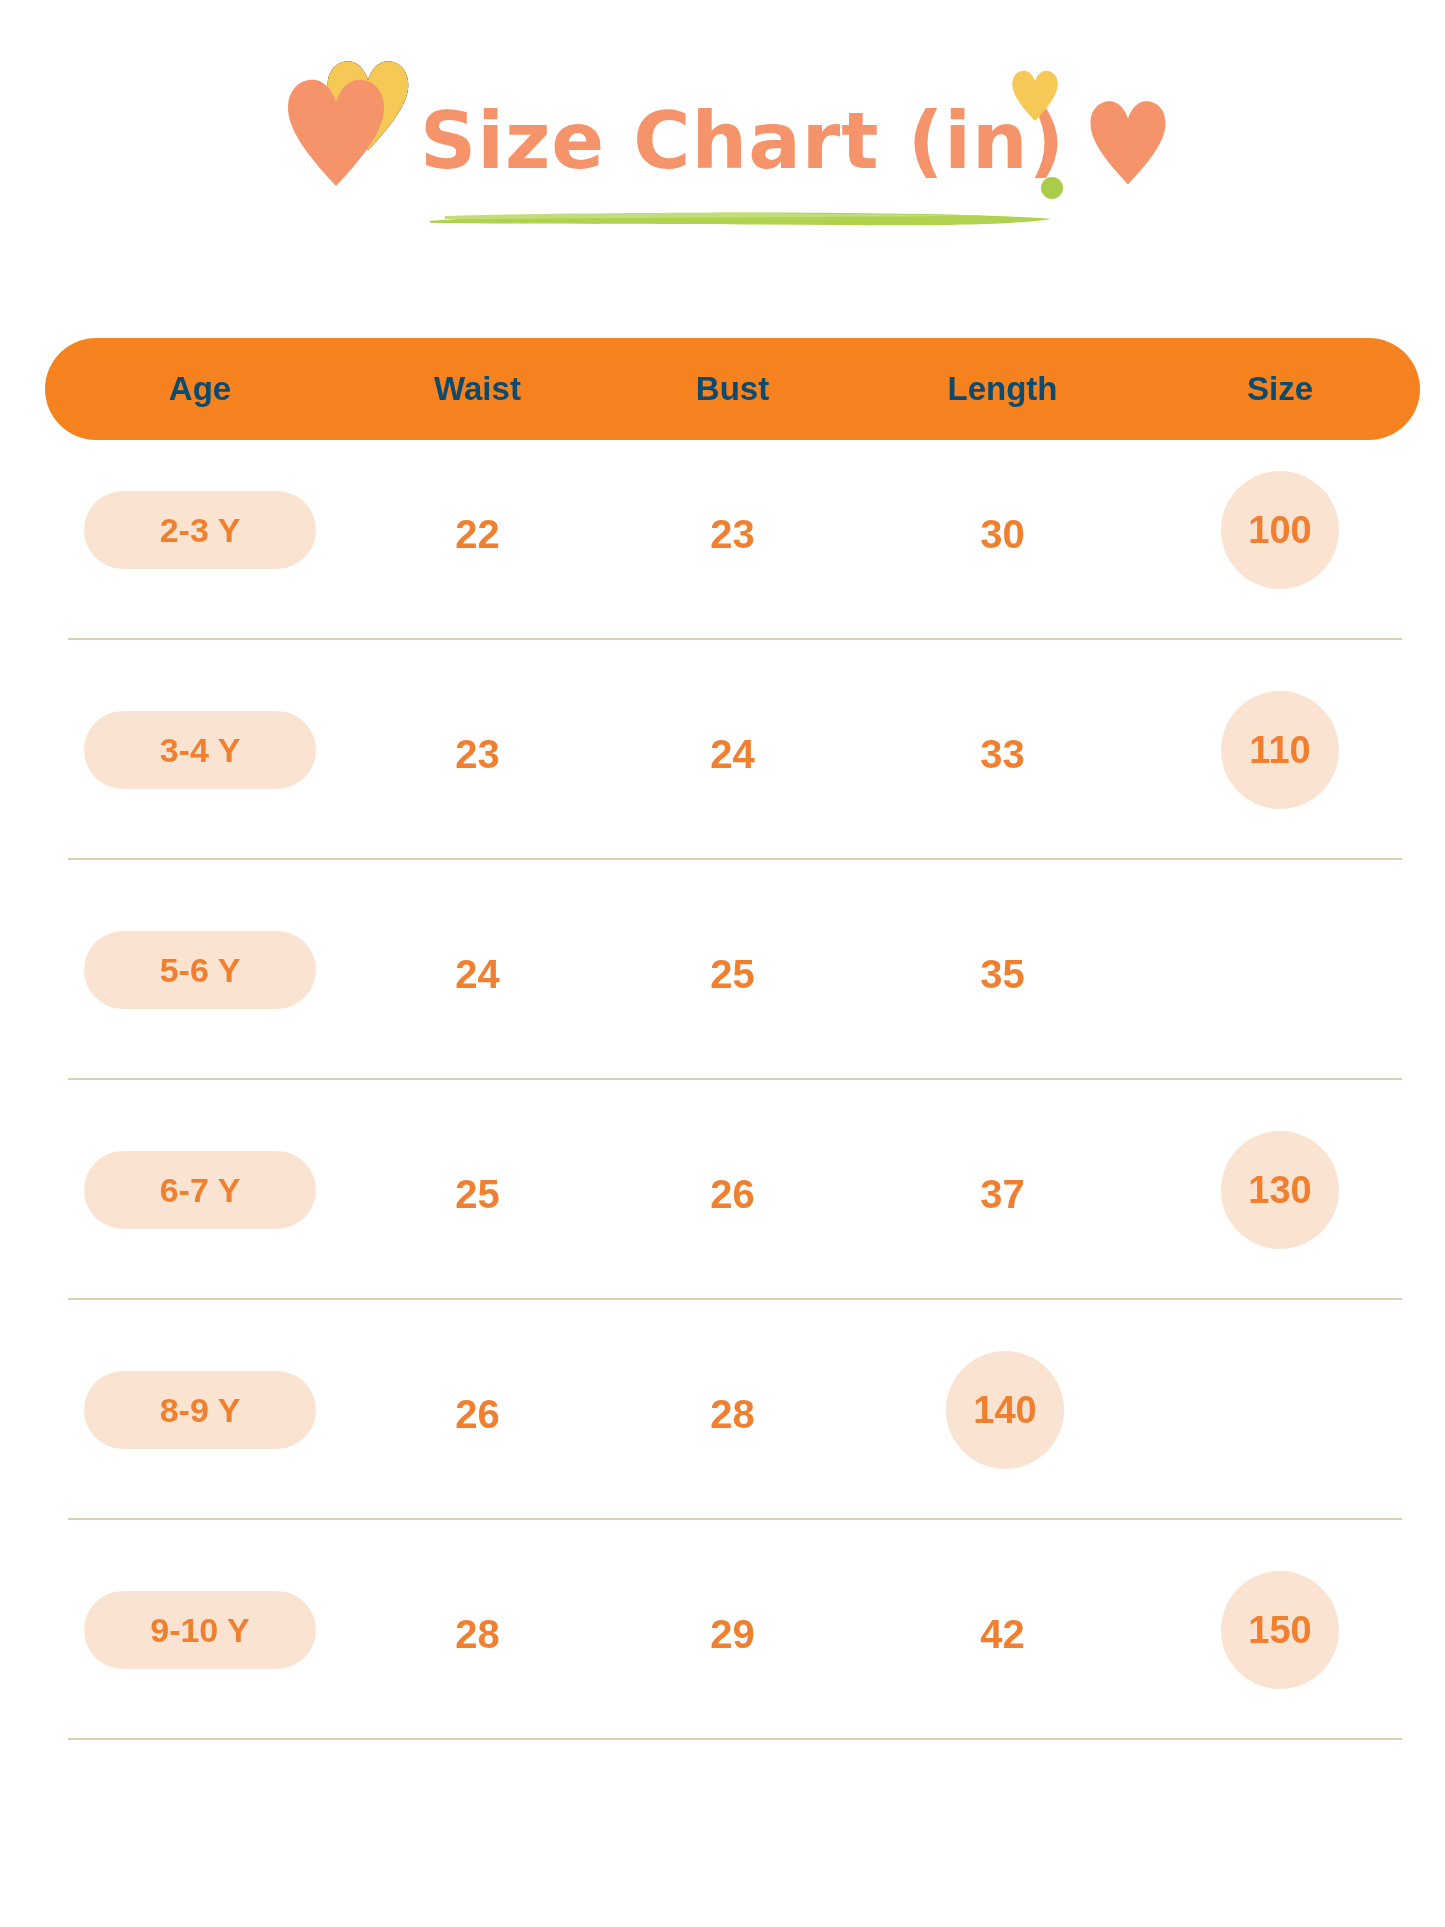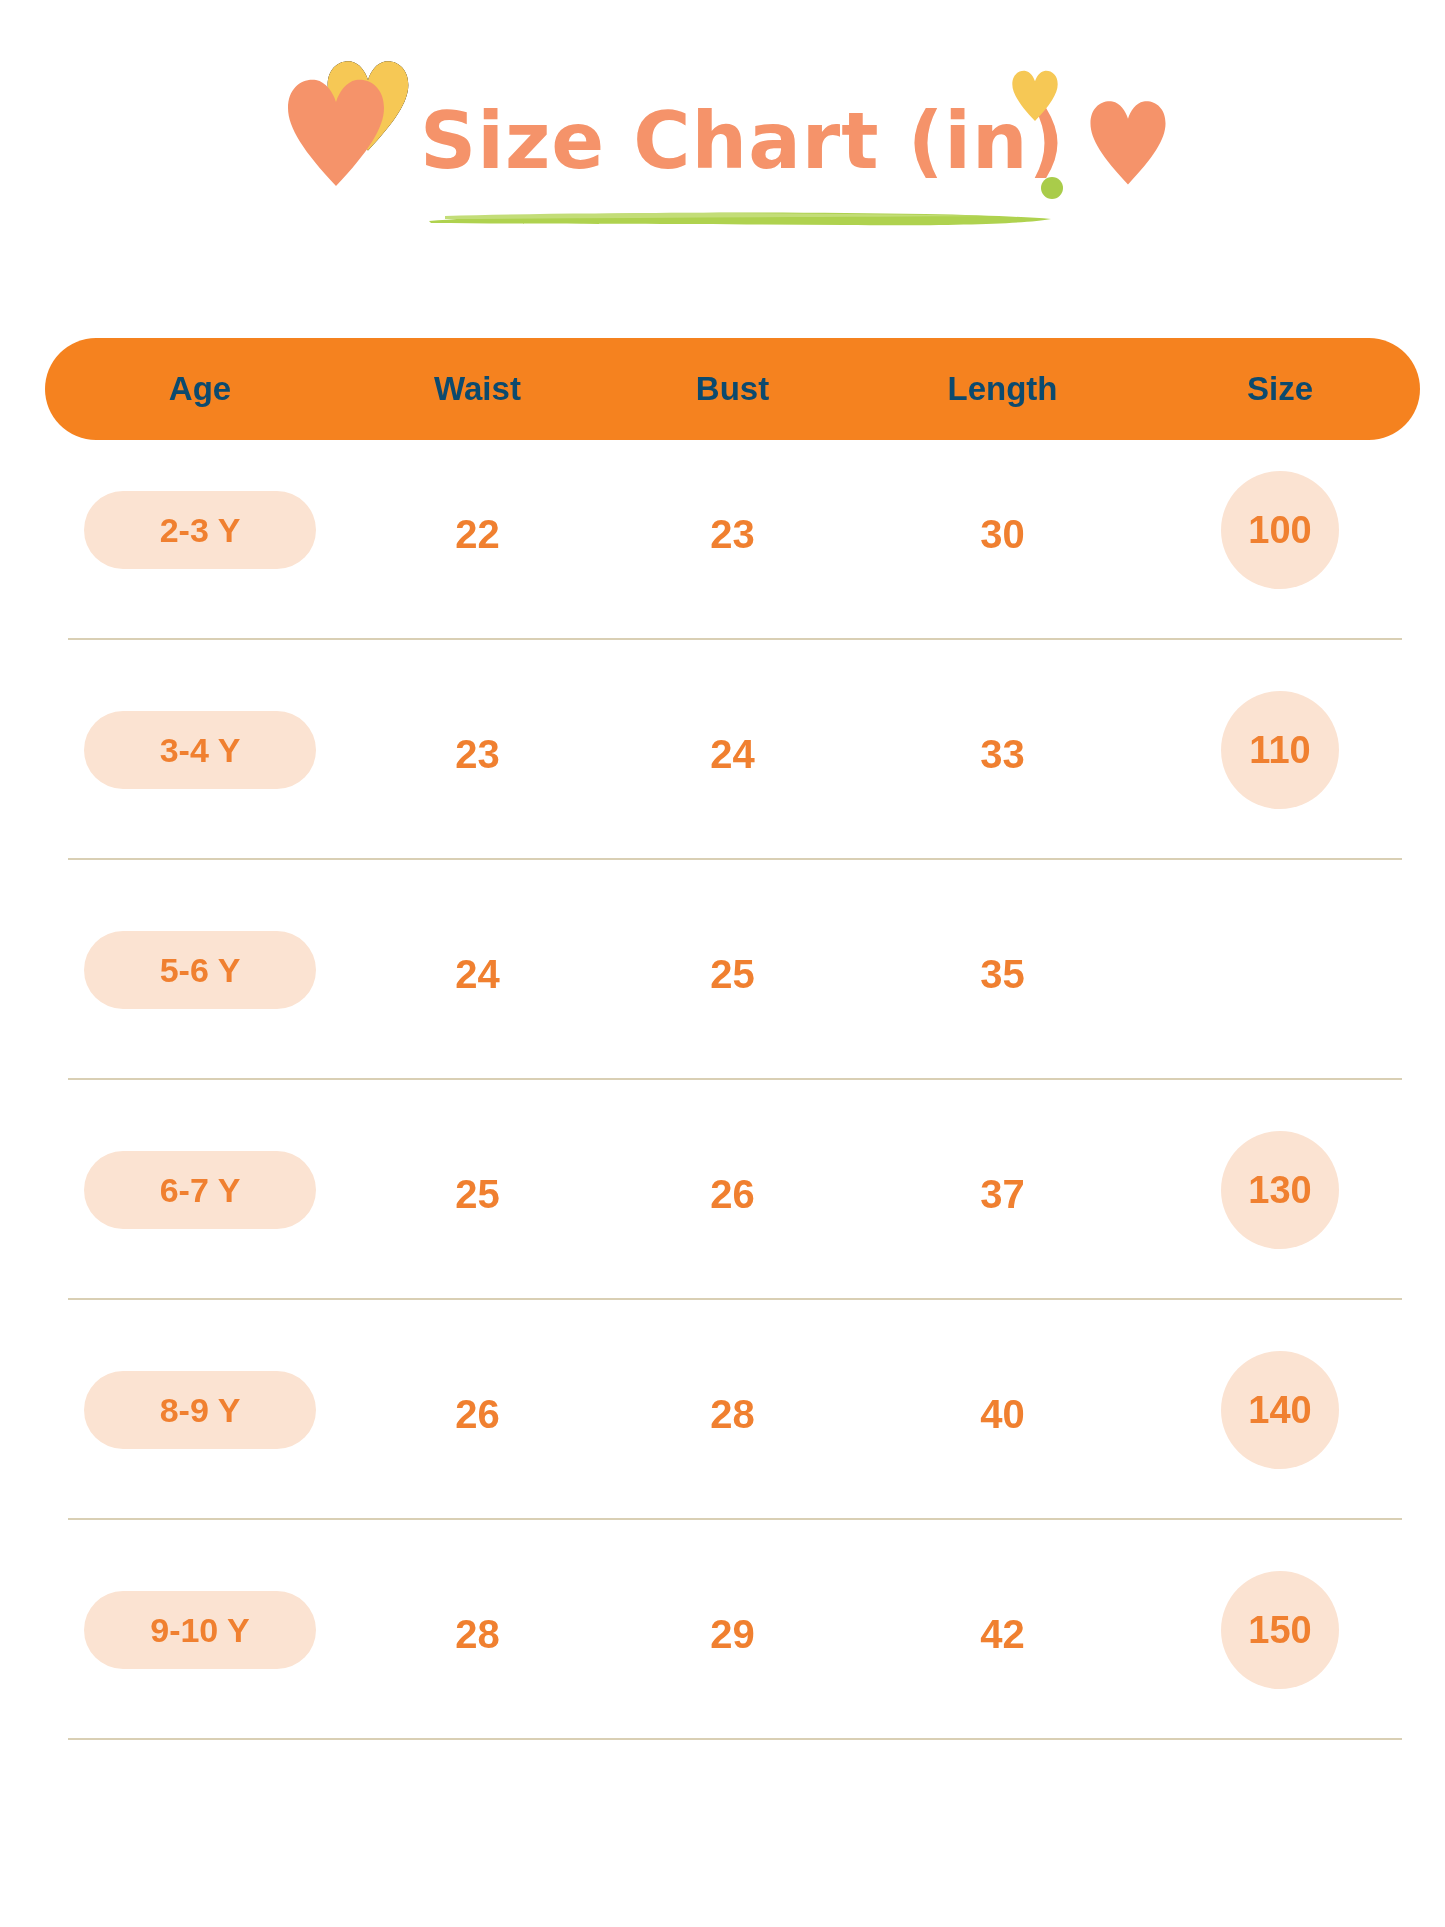--- a/index.html
+++ b/index.html
@@ -279,23 +279,20 @@
   <div class="row">
     <div class="cell col-age">
         <span class="age-pill">8-9 Y</span>
       </div>
     <div class="cell col-waist">
         <span class="measure">26</span>
       </div>
     <div class="cell col-bust">
         <span class="measure">28</span>
       </div>
-    <div class="cell col-length">
-        <span class="measure">40</span>
-      </div>
     <div class="cell col-size">
         <span class="size-badge">140</span>
       </div>
     <div class="row-divider"></div>
   </div>
 
   <div class="row">
     <div class="cell col-age">
         <span class="age-pill">9-10 Y</span>
       </div>

